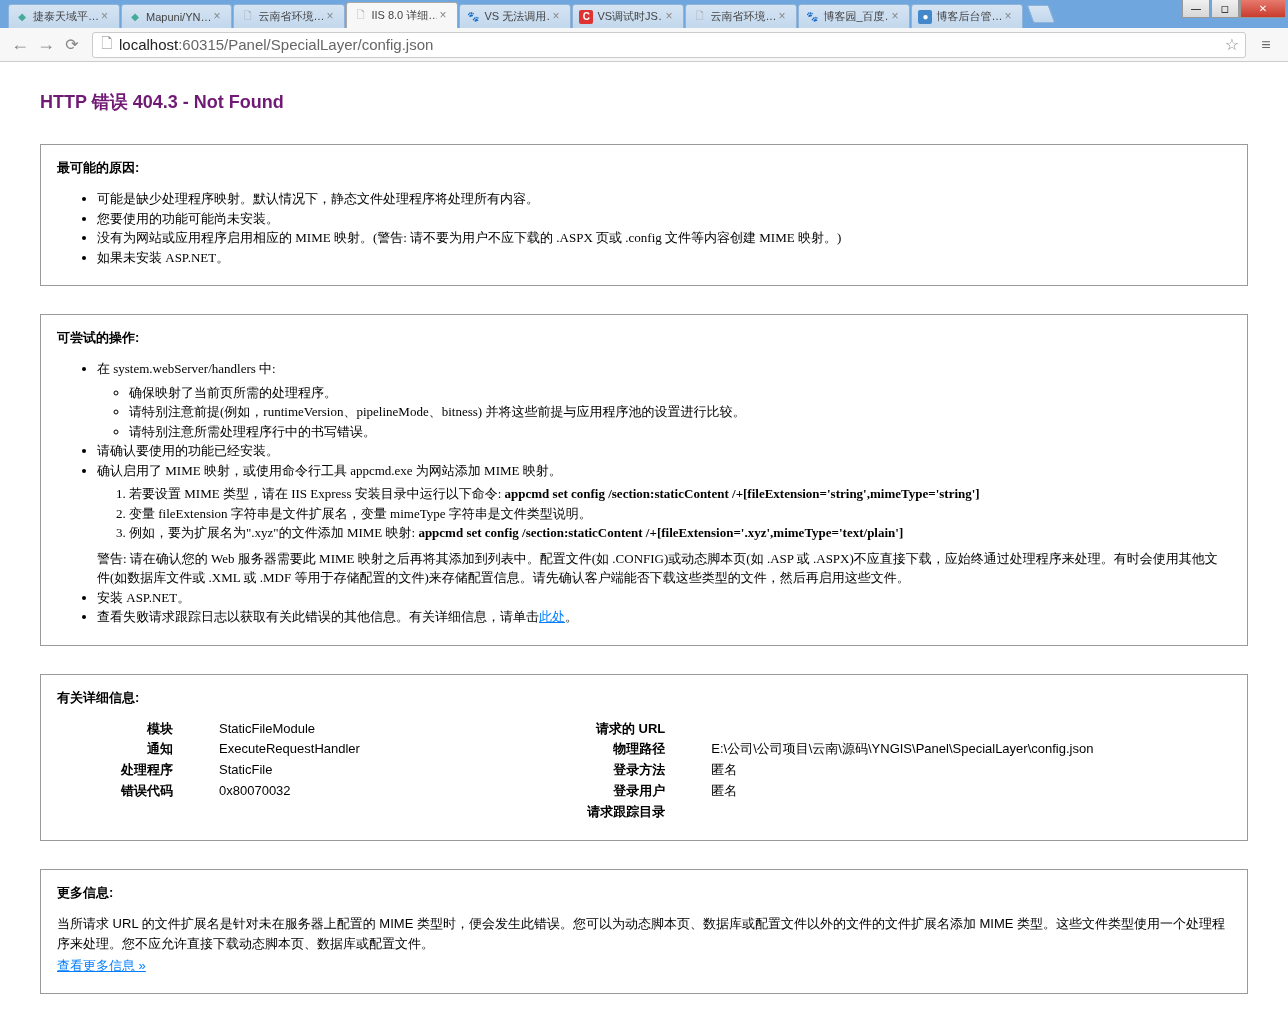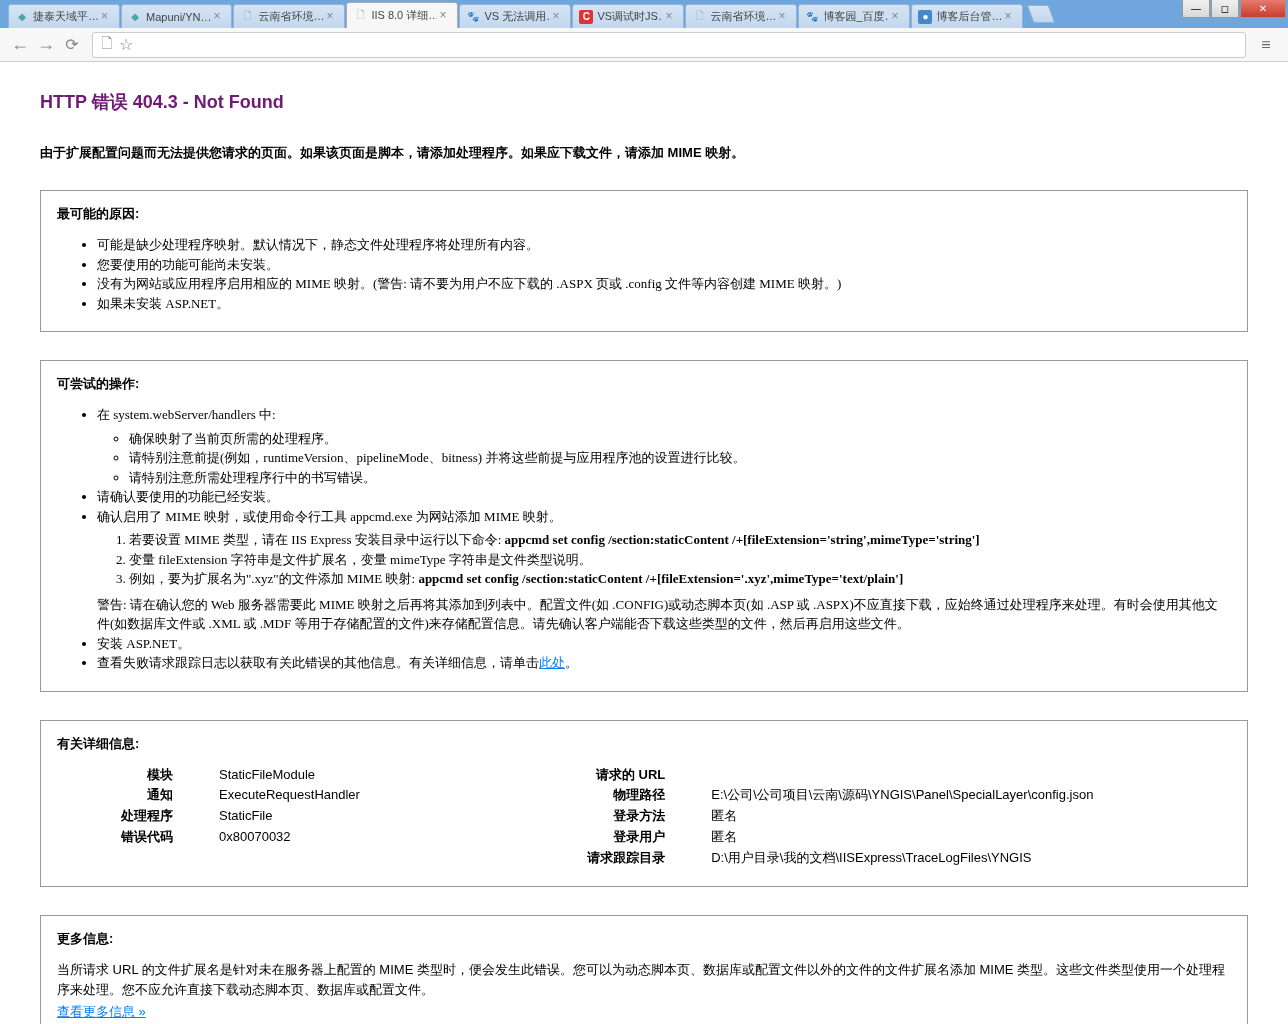--- a/index.html
+++ b/index.html
@@ -313,28 +313,30 @@
     </div>
     <div class="new-tab-btn"></div>
   </div>
 
 <div class="toolbar">
   <div class="nav-btn">←</div>
   <div class="nav-btn">→</div>
   <div class="nav-btn reload">⟳</div>
   <div class="omnibox">
     <span class="site-icon">🗋</span>
+    <span class="url-text">
+      <span class="host">localhost</span><span class="path">:60315/Panel/SpecialLayer/config.json</span>
+    </span>
     <span class="star-icon">☆</span>
   </div>
   <div class="menu-btn">≡</div>
 </div>
 
 <div class="content">
   <h2 class="error-title">HTTP 错误 404.3 - Not Found</h2>
-  <h3 class="error-desc">由于扩展配置问题而无法提供您请求的页面。如果该页面是脚本，请添加处理程序。如果应下载文件，请添加 MIME 映射。</h3>
 
   <fieldset>
     <h4>最可能的原因:</h4>
     <ul id="causes-list">
         <li>可能是缺少处理程序映射。默认情况下，静态文件处理程序将处理所有内容。</li>
         <li>您要使用的功能可能尚未安装。</li>
         <li>没有为网站或应用程序启用相应的 MIME 映射。(警告: 请不要为用户不应下载的 .ASPX 页或 .config 文件等内容创建 MIME 映射。)</li>
         <li>如果未安装 ASP.NET。</li>
       </ul>
   </fieldset>
@@ -397,21 +399,20 @@
           <div class="detail-row">
             <div class="detail-label">登录方法</div>
             <div class="detail-value">匿名</div>
           </div>
           <div class="detail-row">
             <div class="detail-label">登录用户</div>
             <div class="detail-value">匿名</div>
           </div>
           <div class="detail-row">
             <div class="detail-label">请求跟踪目录</div>
-            <div class="detail-value">D:\用户目录\我的文档\IISExpress\TraceLogFiles\YNGIS</div>
           </div>
         </div>
     </div>
   </fieldset>
 
   <fieldset>
     <h4>更多信息:</h4>
     <div class="more-info-text">当所请求 URL 的文件扩展名是针对未在服务器上配置的 MIME 类型时，便会发生此错误。您可以为动态脚本页、数据库或配置文件以外的文件的文件扩展名添加 MIME 类型。这些文件类型使用一个处理程序来处理。您不应允许直接下载动态脚本页、数据库或配置文件。</div>
     <a>查看更多信息 »</a>
   </fieldset>

